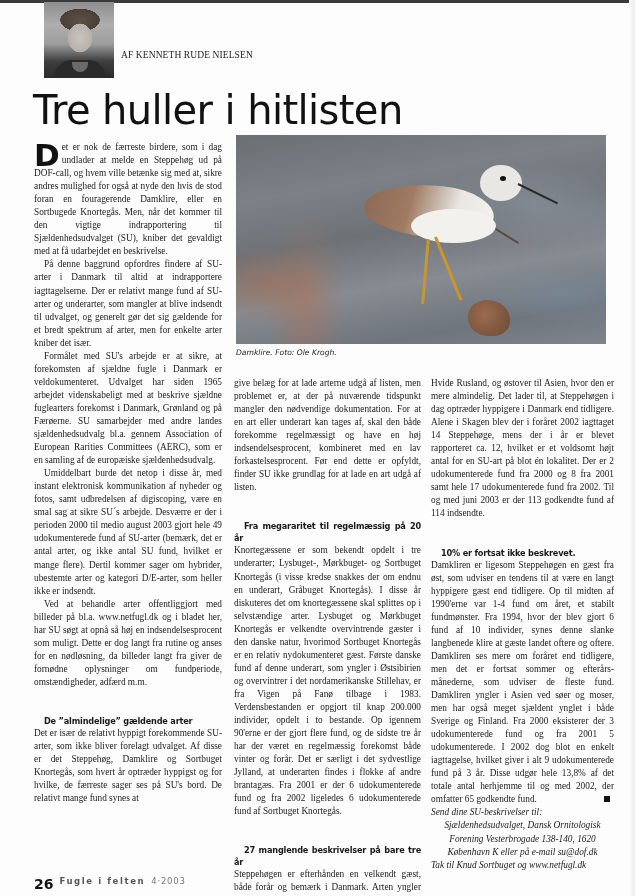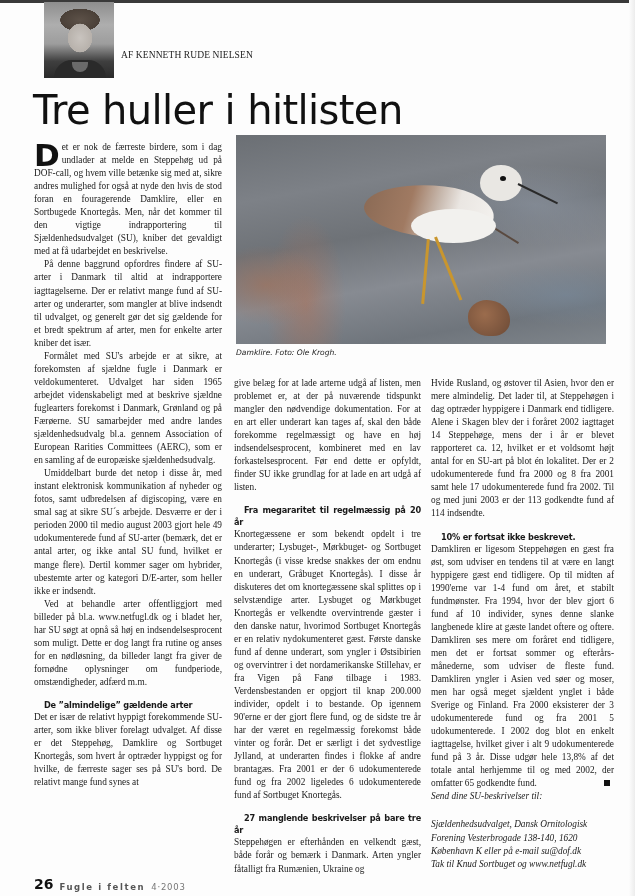--- a/index.html
+++ b/index.html
@@ -26,21 +26,21 @@
     .col p { text-indent: 10px; }
     .col p.noindent { text-indent: 0; }
     .col-1 { left: 34px; top: 141px; width: 188px; }
     .col-2 { left: 234px; top: 377px; width: 187px; }
     .col-3 { left: 431px; top: 377px; width: 183px; }
 
     .dropcap { float: left; font-family: "DejaVu Sans", "Liberation Sans", sans-serif; font-weight: 700;
       font-size: 31px; line-height: 24px; margin: 2px 2px 0 0; color: #111; }
 
     .subhead { font-family: "DejaVu Sans", "Liberation Sans", sans-serif; font-weight: 700; font-size: 8.2px;
-      line-height: 12px; letter-spacing: -0.2px; margin-top: 10px; text-indent: 0; }
+      line-height: 12px; letter-spacing: -0.2px; margin-top: 26px; text-indent: 0; }
     .italic { font-style: italic; }
     .end-mark { display: inline-block; width: 6px; height: 6px; background: #111; float: right; margin-top: 3px; margin-right: 4px; }
 
     .photo { position: absolute; left: 236px; top: 135px; width: 370px; height: 209px; overflow: hidden;
       background:
         radial-gradient(ellipse 60px 40px at 30px 150px, rgba(170,110,80,0.55), transparent),
         radial-gradient(ellipse 40px 90px at 70px 170px, rgba(180,110,80,0.45), transparent),
         radial-gradient(ellipse 120px 40px at 300px 70px, rgba(150,160,175,0.5), transparent),
         radial-gradient(ellipse 90px 30px at 330px 160px, rgba(120,140,160,0.5), transparent),
         linear-gradient(170deg, #6b6f74 0%, #7d8187 25%, #6e7277 45%, #878b92 65%, #6f757c 85%, #7f858b 100%); }
@@ -50,21 +50,21 @@
     .bird-head { position: absolute; left: 244px; top: 30px; width: 42px; height: 36px; border-radius: 50%; background: #e9e7e3; }
     .bird-eye { position: absolute; left: 264px; top: 41px; width: 6px; height: 5px; border-radius: 50%; background: #111; }
     .bird-bill { position: absolute; left: 282px; top: 48px; width: 44px; height: 2px; background: #2a2a2a; transform: rotate(26deg); transform-origin: left center; }
     .bird-leg1 { position: absolute; left: 188px; top: 104px; width: 3px; height: 65px; background: #c9962e; transform: rotate(5deg); }
     .bird-leg2 { position: absolute; left: 198px; top: 102px; width: 3px; height: 68px; background: #c9962e; transform: rotate(-22deg); transform-origin: top; }
     .mud { position: absolute; left: 232px; top: 165px; width: 42px; height: 36px; border-radius: 45% 55% 40% 50%; background: radial-gradient(circle at 40% 40%, #9b6c4d, #6c4a36); }
     .stick { position: absolute; left: 240px; top: 95px; width: 46px; height: 2px; background: #5a4a40; transform: rotate(32deg); }
 
     .caption { position: absolute; left: 236px; top: 348px; font-family: "DejaVu Sans", "Liberation Sans", sans-serif; font-size: 7.6px; color: #222; font-style: italic; }
 
-    .footer { position: absolute; left: 34px; top: 876px; display: flex; align-items: flex-end; gap: 6px; }
+    .footer { position: absolute; left: 34px; top: 876px; display: flex; align-items: flex-start; gap: 6px; }
     .page-num { font-family: "DejaVu Sans", "Liberation Sans", sans-serif; font-weight: 700; font-size: 14px; color: #111; }
     .mag-name { font-family: "DejaVu Sans", "Liberation Sans", sans-serif; font-weight: 700; font-size: 8.5px; letter-spacing: 1.6px; color: #555; }
     .issue { font-family: "DejaVu Sans", "Liberation Sans", sans-serif; font-size: 8.5px; letter-spacing: 0.8px; color: #777; }
   </style>
 </head>
 <body>
 
 <div class="top-rule"></div>
 <div class="right-edge"></div>
 
@@ -105,21 +105,21 @@
   <p class="noindent">Knortegæssene er som bekendt opdelt i tre underarter; Lysbuget-, Mørkbuget- og Sort­buget Knortegås (i visse kredse snakkes der om endnu en underart, Gråbuget Knortegås). I disse år diskuteres det om knortegæssene skal splittes op i selvstændige arter. Lysbuget og Mørkbuget Knortegås er velkendte over­vintrende gæster i den danske natur, hvor­imod Sortbuget Knortegås er en relativ nydo­kumenteret gæst. Første danske fund af denne underart, som yngler i Østsibirien og overvintrer i det nordamerikanske Stillehav, er fra Vigen på Fanø tilbage i 1983. Verdensbestanden er opgjort til knap 200.000 individer, opdelt i to bestande. Op igennem 90'erne er der gjort flere fund, og de sidste tre år har der været en regelmæssig forekomst både vinter og forår. Det er særligt i det syd­vestlige Jylland, at underarten findes i flokke af andre brantagæs. Fra 2001 er der 6 udoku­menterede fund og fra 2002 ligeledes 6 udo­kumenterede fund af Sortbuget Knortegås.</p>
   <p class="subhead">27 manglende beskrivelser  på bare tre år</p>
   <p class="noindent">Steppehøgen er efterhånden en velkendt gæst, både forår og bemærk i Danmark. Arten yngler fåtalligt fra Rumænien, Ukraine og</p>
 </div>
 
 <div class="col col-3">
   <p class="noindent">Hvide Rusland, og østover til Asien, hvor den er mere almindelig. Det lader til, at Steppehøgen i dag optræder hyppigere i Danmark end tidligere. Alene i Skagen blev der i foråret 2002 iagttaget 14 Steppehøge, mens der i år er blevet rapporteret ca. 12, hvilket er et voldsomt højt antal for en SU-art på blot én lokalitet. Der er 2 udokumentere­de fund fra 2000 og 8 fra 2001 samt hele 17 udokumenterede fund fra 2002. Til og med juni 2003 er der 113 godkendte fund af 114 indsendte.</p>
   <p class="subhead">10% er fortsat ikke beskrevet.</p>
   <p class="noindent"><span>Damkliren er ligesom Steppehøgen en gæst fra øst, som udviser en tendens til at være en langt hyppigere gæst end tidligere. Op til midten af 1990'erne var 1-4 fund om året, et stabilt fundmønster. Fra 1994, hvor der blev gjort 6 fund af 10 individer, synes denne slanke langbenede klire at gæste landet ofte­re og oftere. Damkliren ses mere om foråret end tidligere, men det er fortsat sommer og efterårs-månederne, som udviser de fleste fund. Damkliren yngler i Asien ved søer og moser, men har også meget sjældent ynglet i både Sverige og Finland. Fra 2000 eksisterer der 3 udokumenterede fund og fra 2001 5 udokumenterede. I 2002 dog blot en enkelt iagttagelse, hvilket giver i alt 9 udokumente­rede fund på 3 år. Disse udgør hele 13,8% af det totale antal herhjemme til og med 2002, der omfatter 65 godkendte fund.</span><span class="end-mark"></span></p>
   <p class="noindent italic">Send dine SU-beskrivelser til:</p>
-  <p class="noindent italic" style="text-align:left;margin-top:15px;">Sjældenhedsudvalget, Dansk Ornitologisk Forening Vesterbrogade 138-140, 1620 København K eller på e-mail su@dof.dk</p>
+  <p class="noindent italic" style="text-align:center;">Sjældenhedsudvalget, Dansk Ornitologisk Forening Vesterbrogade 138-140, 1620 København K eller på e-mail su@dof.dk</p>
   <p class="noindent italic">Tak til Knud Sortbuget og www.netfugl.dk</p>
 </div>
 
 <div class="footer">
   <span class="page-num">26</span>
   <span class="mag-name">Fugle i felten</span>
   <span class="issue">4·2003</span>
 </div>
 
 </body></html>

